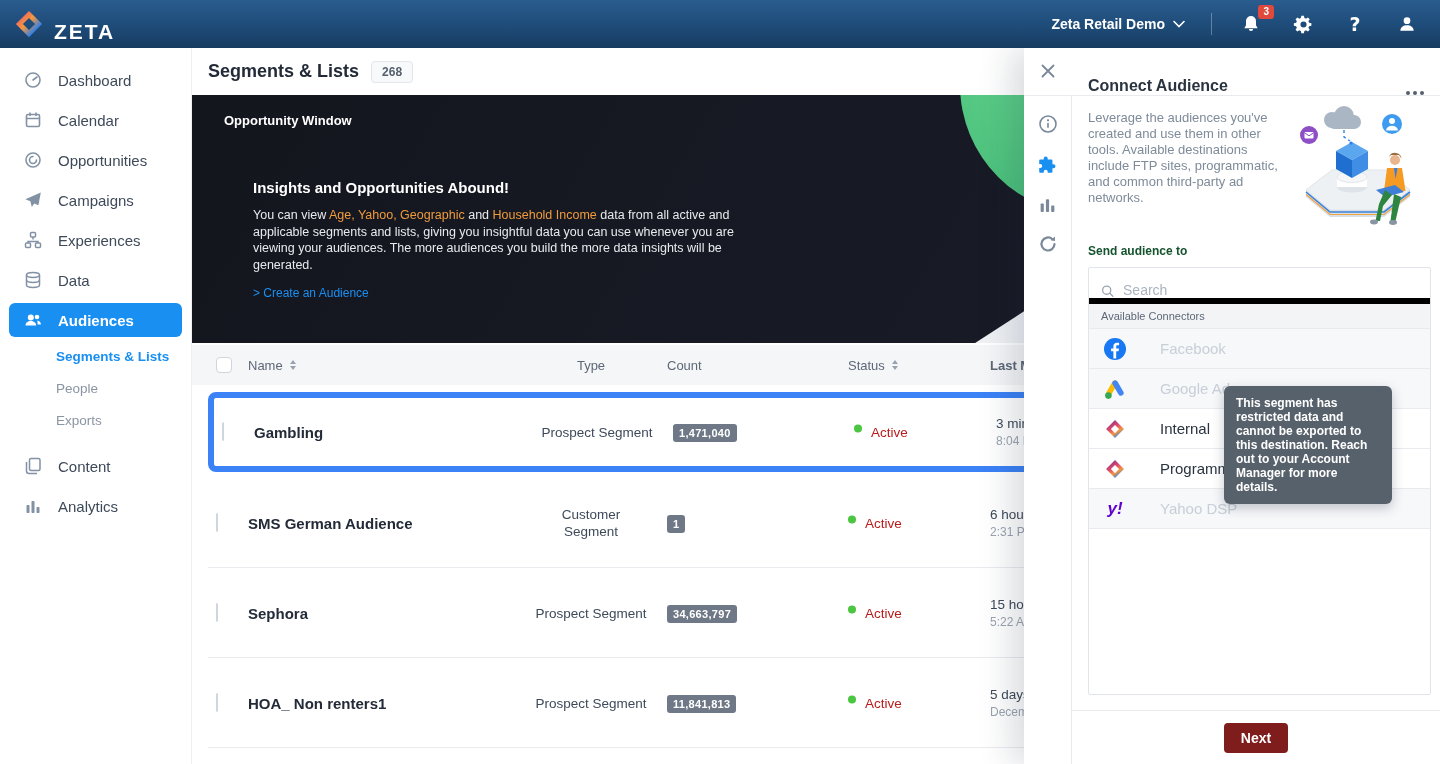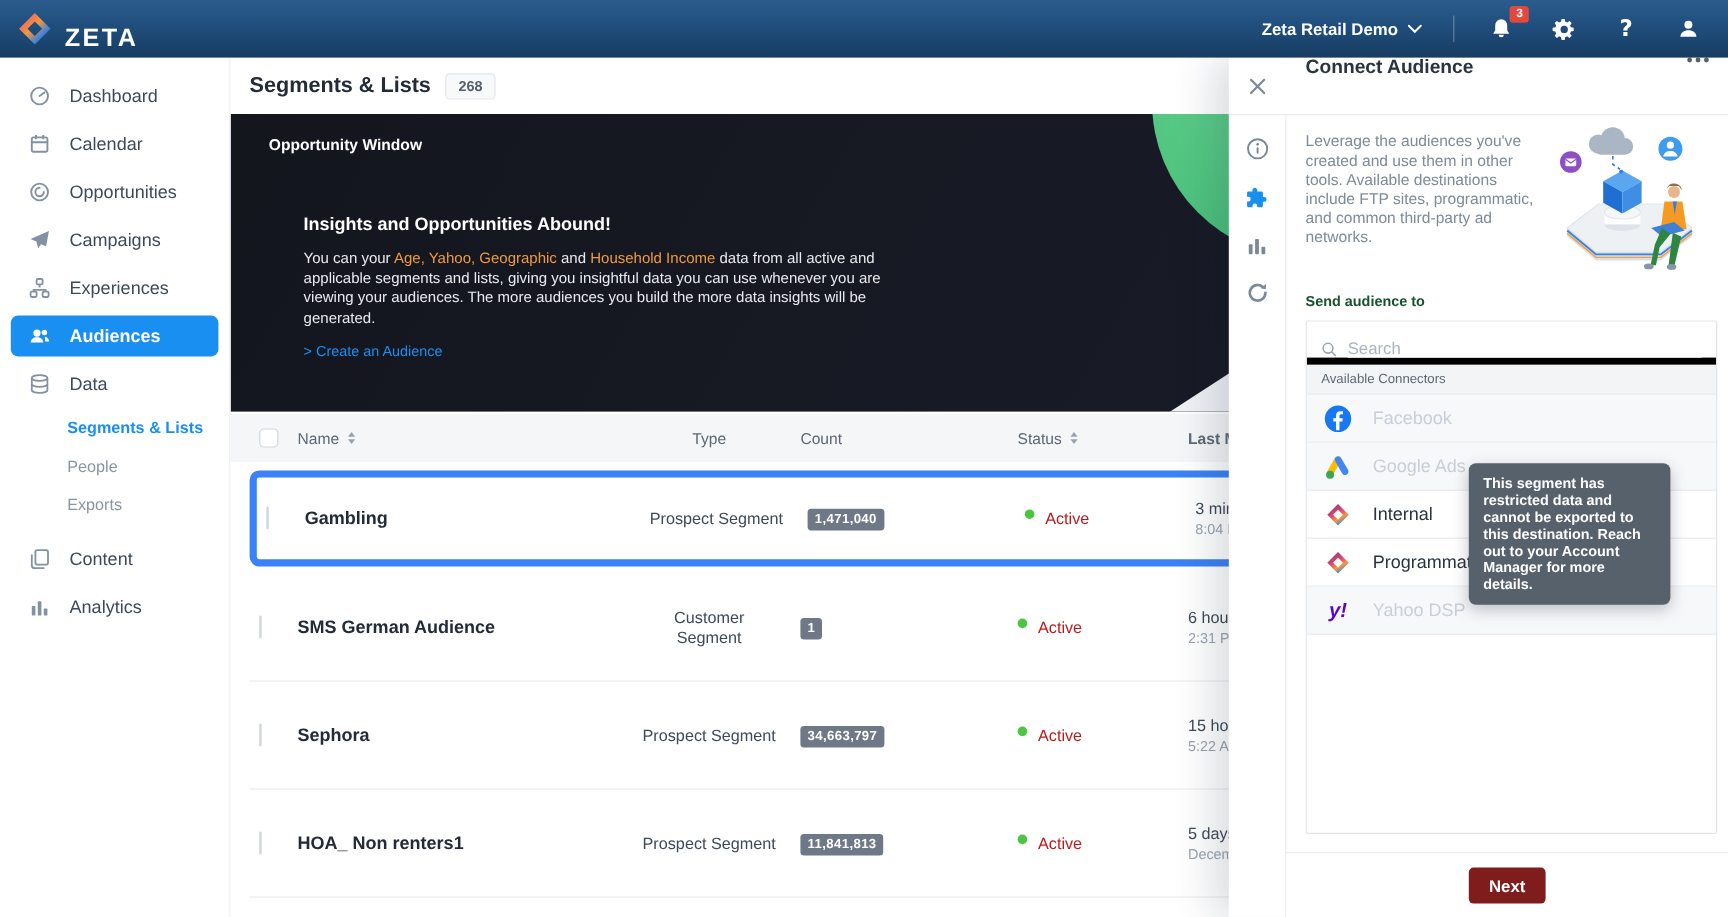--- a/index.html
+++ b/index.html
@@ -78,21 +78,21 @@
     border-radius:3px; padding:3px 6px; letter-spacing:.3px; }
   .r-status { left:640px; display:flex; align-items:flex-start; gap:9px; font-size:13.5px; color:#b91c1c; }
   .dot { width:8px; height:8px; border-radius:50%; background:#4bc641; }
   .r-mod { left:782px; width:200px; }
   .r-mod .m1 { display:block; font-size:13.5px; color:#3e4a5a; }
   .r-mod .m2 { display:block; font-size:12px; color:#9aa4b0; margin-top:3px; }
 
   
   .panel { position:absolute; left:1024px; top:48px; width:416px; bottom:0; background:#fff;
     box-shadow:-12px 0 32px rgba(20,30,50,.16); z-index:20; }
-  .panel-header { height:48px; border-bottom:1px solid #e8eaee; display:flex; align-items:flex-start; }
+  .panel-header { height:48px; border-bottom:1px solid #e8eaee; display:flex; align-items:flex-end; }
   .panel-close { width:48px; height:48px; display:flex; align-items:center; justify-content:center;
     cursor:pointer; border-right:1px solid transparent; }
   .panel-title { margin-left:16px; font-size:16px; font-weight:bold; color:#2a3340; }
   .panel-more { margin-left:auto; margin-right:16px; display:flex; gap:3px; cursor:pointer; }
   .panel-more b { width:4px; height:4px; border-radius:50%; background:#55606e; }
   .panel-body { position:absolute; top:48px; left:0; right:0; bottom:0; display:flex; }
   .rail { width:48px; border-right:1px solid #e8eaee; padding-top:8px; display:flex;
     flex-direction:column; align-items:center; }
   .rail-item { width:48px; height:40px; display:flex; align-items:center; justify-content:center; cursor:pointer; }
   .panel-content { flex:1; padding:14px 16px 0 16px; position:relative; }
@@ -102,21 +102,21 @@
   .send-label { margin-top:8px; font-size:12px; font-weight:bold; color:#14532d; }
   .connector-box { margin-top:9px; border:1px solid #e1e5ea; border-radius:2px; height:428px;
     background:#fff; overflow:hidden; }
   .search-row { height:36px; display:flex; align-items:flex-end; gap:9px; padding:0 12px;
     border-bottom:6px solid #000000; }
   .search-row input { border:none; outline:none; font-size:14px; color:#3e4a5a; width:100%;
     font-family:"Liberation Sans",sans-serif; }
   .search-row input::placeholder { color:#aab4c0; }
   .conn-header { height:25px; line-height:25px; background:#f3f4f6; border-bottom:1px solid #e8eaee;
     padding:0 12px; font-size:11px; color:#5d6876; }
-  .conn-row { height:40px; display:flex; align-items:center; gap:17px; padding:0 14px;
+  .conn-row { height:40px; display:flex; align-items:center; gap:33px; padding:0 14px;
     border-bottom:1px solid #e8eaee; font-size:15px; color:#2a3340; cursor:pointer; }
   .conn-row.disabled { background:#f7f8fa; color:#c8cfd8; cursor:default; }
   .conn-icon { width:24px; display:flex; justify-content:center; }
   .yahoo-glyph { font-size:17px; font-weight:bold; font-style:italic; color:#5f01d1; }
   .tooltip { position:absolute; left:152px; top:290px; width:168px; background:#57616b;
     border-radius:6px; padding:10px 12px; color:#fff; font-size:12px; font-weight:bold;
     line-height:14px; z-index:6; box-shadow:0 4px 12px rgba(20,30,50,.25); }
   .panel-footer { position:absolute; left:48px; right:0; bottom:0; height:54px; border-top:1px solid #e8eaee;
     display:flex; align-items:center; justify-content:center; background:#fff; }
   .next-btn { width:64px; height:30px; background:#7f1d1d; border:none; border-radius:4px;
@@ -202,36 +202,36 @@
   </div>
   <div class="side-item">
     <svg width="18" height="18" viewBox="0 0 18 18">
       <rect x="6.5" y="1.5" width="5" height="4.5" rx="1" stroke="#8292a4" stroke-width="1.5" fill="none"></rect>
       <rect x="1.5" y="12" width="5" height="4.5" rx="1" stroke="#8292a4" stroke-width="1.5" fill="none"></rect>
       <rect x="11.5" y="12" width="5" height="4.5" rx="1" stroke="#8292a4" stroke-width="1.5" fill="none"></rect>
       <path d="M9 6v2.5M4 12v-1.5h10V12" stroke="#8292a4" stroke-width="1.5" fill="none"></path>
     </svg>
     <span>Experiences</span>
   </div>
+  <div class="side-item">
+    <svg width="18" height="18" viewBox="0 0 18 18">
+      <ellipse cx="9" cy="4" rx="6.5" ry="2.4" stroke="#8292a4" stroke-width="1.5" fill="none"></ellipse>
+      <path d="M2.5 4v5c0 1.3 2.9 2.4 6.5 2.4s6.5-1.1 6.5-2.4V4" stroke="#8292a4" stroke-width="1.5" fill="none"></path>
+      <path d="M2.5 9v5c0 1.3 2.9 2.4 6.5 2.4s6.5-1.1 6.5-2.4V9" stroke="#8292a4" stroke-width="1.5" fill="none"></path>
+    </svg>
+    <span>Data</span>
+  </div>
   <div class="side-item btn-active">
     <svg width="18" height="18" viewBox="0 0 18 18">
       <circle cx="6.8" cy="6.6" r="3" fill="#fff"></circle>
       <path d="M1.5 14.5c0-2.9 2.4-4.5 5.3-4.5s5.3 1.6 5.3 4.5z" fill="#fff"></path>
       <circle cx="13" cy="6" r="2.3" fill="#fff"></circle>
       <path d="M13.3 9.6c2.1.3 3.6 1.7 3.6 3.9h-3.2" fill="#fff"></path>
     </svg>
     <span>Audiences</span>
-  </div>
-  <div class="side-item">
-    <svg width="18" height="18" viewBox="0 0 18 18">
-      <ellipse cx="9" cy="4" rx="6.5" ry="2.4" stroke="#8292a4" stroke-width="1.5" fill="none"></ellipse>
-      <path d="M2.5 4v5c0 1.3 2.9 2.4 6.5 2.4s6.5-1.1 6.5-2.4V4" stroke="#8292a4" stroke-width="1.5" fill="none"></path>
-      <path d="M2.5 9v5c0 1.3 2.9 2.4 6.5 2.4s6.5-1.1 6.5-2.4V9" stroke="#8292a4" stroke-width="1.5" fill="none"></path>
-    </svg>
-    <span>Data</span>
   </div>
   <div class="sub-item active">
     <span>Segments &amp; Lists</span>
   </div>
   <div class="sub-item">
     <span>People</span>
   </div>
   <div class="sub-item">
     <span>Exports</span>
   </div>
@@ -258,21 +258,21 @@
     <span class="page-title">Segments &amp; Lists</span>
     <span class="count-pill">268</span>
   </div>
 
   <div class="banner">
     <div class="banner-green"></div>
     <div class="banner-wedge"></div>
     <div class="banner-eyebrow">Opportunity Window</div>
     <div class="banner-inner">
       <div class="banner-title">Insights and Opportunities Abound!</div>
-      <div class="banner-body"><span>You can your </span><span class="hl">Age, Yahoo, Geographic</span><span> and </span><span class="hl">Household Income</span><span> data from all active and applicable segments and lists, giving you insightful data you can use whenever you are viewing your audiences. The more audiences you build the more data insights will be generated.</span></div>
+      <div class="banner-body"><span>You can view </span><span class="hl">Age, Yahoo, Geographic</span><span> and </span><span class="hl">Household Income</span><span> data from all active and applicable segments and lists, giving you insightful data you can use whenever you are viewing your audiences. The more audiences you build the more data insights will be generated.</span></div>
       <span class="banner-link">&gt; Create an Audience</span>
     </div>
   </div>
 
   <div class="thead">
     <div class="hcell h-check">
         <span class="cb"></span>
       </div>
     <div class="hcell h-name">
       <span>Name</span>

